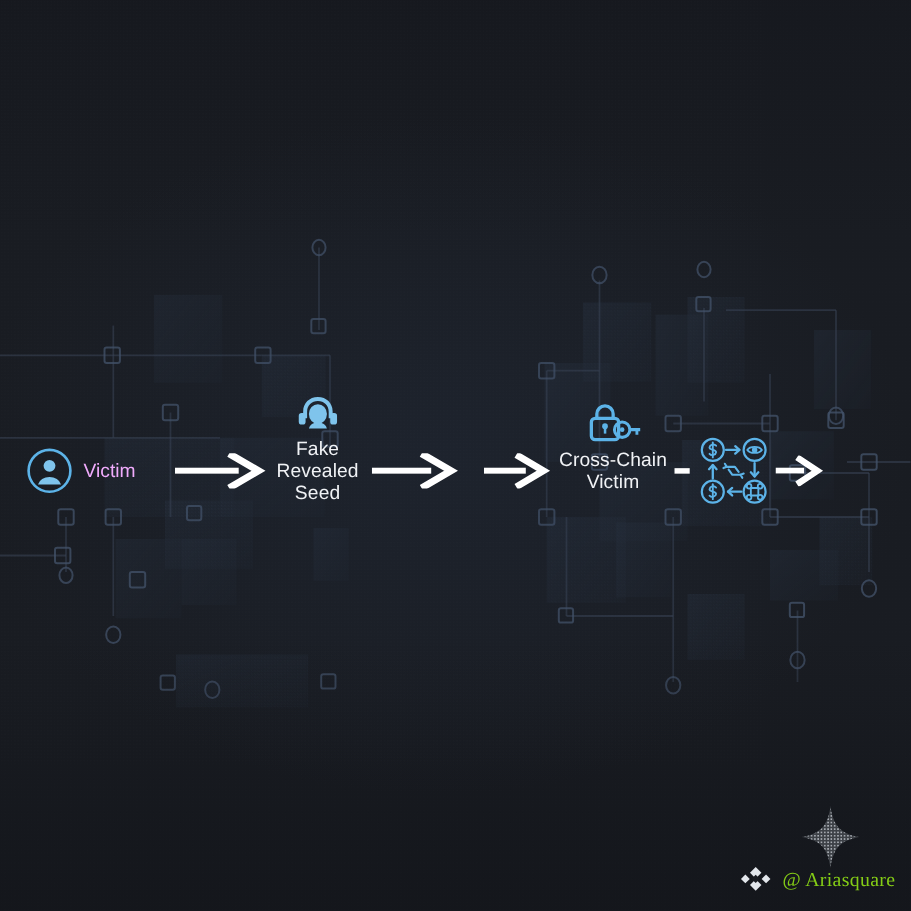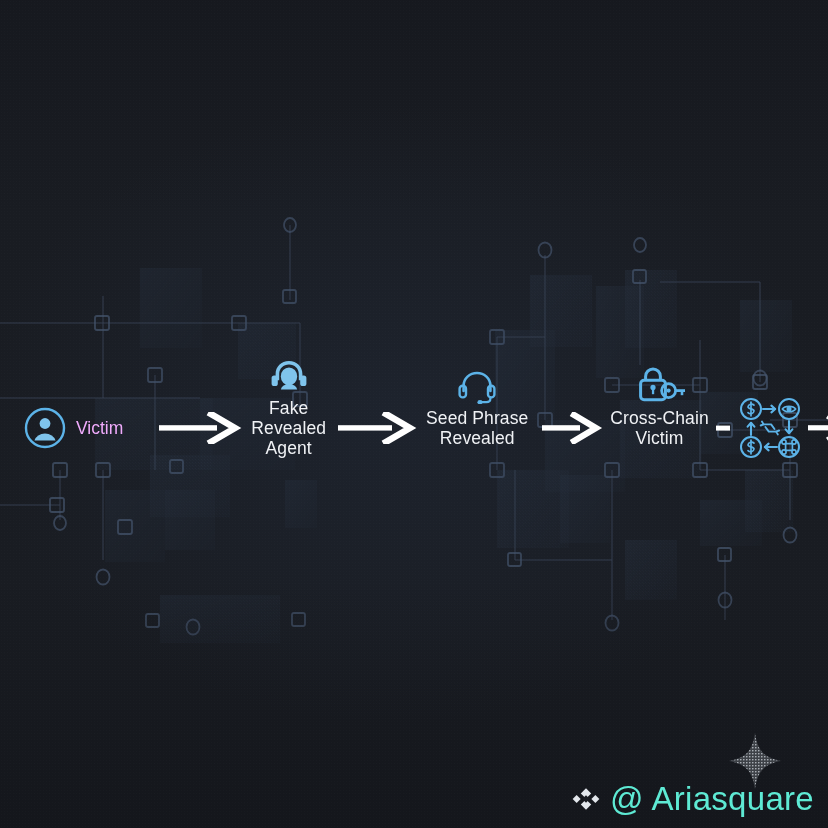--- a/index.html
+++ b/index.html
@@ -112,24 +112,25 @@
   #watermark {
     position: absolute;
     right: 14px;
     bottom: 14px;
     display: flex;
     flex-direction: row;
     align-items: center;
     gap: 9px;
   }
   #watermark-text {
-    color: #5eead4;
-    font-size: 33px;
+    color: #84cc16;
+    font-size: 18px;
     letter-spacing: 0.3px;
     line-height: 30px;
+    font-family: Liberation Serif, serif;
   }
   #sparkle {
     position: absolute;
     right: 46px;
     bottom: 38px;
     line-height: 0;
     pointer-events: none;
   }
 </style>
 </head>
@@ -305,53 +306,36 @@
                      c5.6 0 9.8 4 9.8 9.4 v6.2 h3.6 V16 C34.4 8.6 28.8 3 21 3 z" fill="#7fc4ec"></path>
             <ellipse cx="21" cy="18.4" rx="8.2" ry="9" fill="#7fc4ec"></ellipse>
             <path d="M12.8 31.5 a8.3 6.6 0 0 1 16.4 0 z" fill="#7fc4ec"></path>
             <rect x="3.6" y="17.5" width="6.2" height="10.5" rx="2.6" fill="#7fc4ec"></rect>
             <rect x="32.2" y="17.5" width="6.2" height="10.5" rx="2.6" fill="#7fc4ec"></rect>
           </svg>
         </span>
         <span class="node-label">
           <span class="ln">Fake</span>
           <span class="ln">Revealed</span>
-          <span class="ln">Agent</span>
+          <span class="ln">Seed</span>
         </span>
       </div>
     </div>
 
     <div class="sp" style="width:12px"></div>
 
     <span class="arrow">
       <svg width="80" height="32" viewBox="0 0 80 32" xmlns="http://www.w3.org/2000/svg">
         <rect x="0" y="13.2" width="54" height="5.4" fill="#ffffff"></rect>
         <path d="M48 2 L72 16 L48 30" fill="none" stroke="#ffffff" stroke-width="6.4" stroke-linecap="square" stroke-linejoin="miter"></path>
       </svg>
     </span>
 
     <div class="sp" style="width:8px"></div>
 
-    <div class="node">
-      <div class="node-stack">
-        <span class="node-icon-top">
-          <svg width="40" height="34" viewBox="0 0 40 34" xmlns="http://www.w3.org/2000/svg">
-            <path d="M6.6 21 V15.6 C6.6 8.6 12.6 3 20 3 c7.4 0 13.4 5.6 13.4 12.6 V21" fill="none" stroke="#5cb3e8" stroke-width="2.6" stroke-linecap="round"></path>
-            <rect x="2.6" y="15.8" width="6.4" height="11.6" rx="3" fill="none" stroke="#5cb3e8" stroke-width="2.4"></rect>
-            <rect x="31" y="15.8" width="6.4" height="11.6" rx="3" fill="none" stroke="#5cb3e8" stroke-width="2.4"></rect>
-            <path d="M33.4 27.4 v1.2 c0 2.2 -1.8 3.6 -4 3.6 h-4.6" fill="none" stroke="#5cb3e8" stroke-width="2.2" stroke-linecap="round"></path>
-            <ellipse cx="23" cy="32.2" rx="2.6" ry="2.1" fill="#5cb3e8"></ellipse>
-          </svg>
-        </span>
-        <span class="node-label">
-          <span class="ln">Seed Phrase</span>
-          <span class="ln">Revealed</span>
-        </span>
-      </div>
-    </div>
 
     <div class="sp" style="width:14px"></div>
 
     <span class="arrow">
       <svg width="62" height="32" viewBox="0 0 62 32" xmlns="http://www.w3.org/2000/svg">
         <rect x="0" y="13.2" width="38" height="5.4" fill="#ffffff"></rect>
         <path d="M32 3 L54 16 L32 29" fill="none" stroke="#ffffff" stroke-width="6.2" stroke-linecap="square" stroke-linejoin="miter"></path>
       </svg>
     </span>
 

